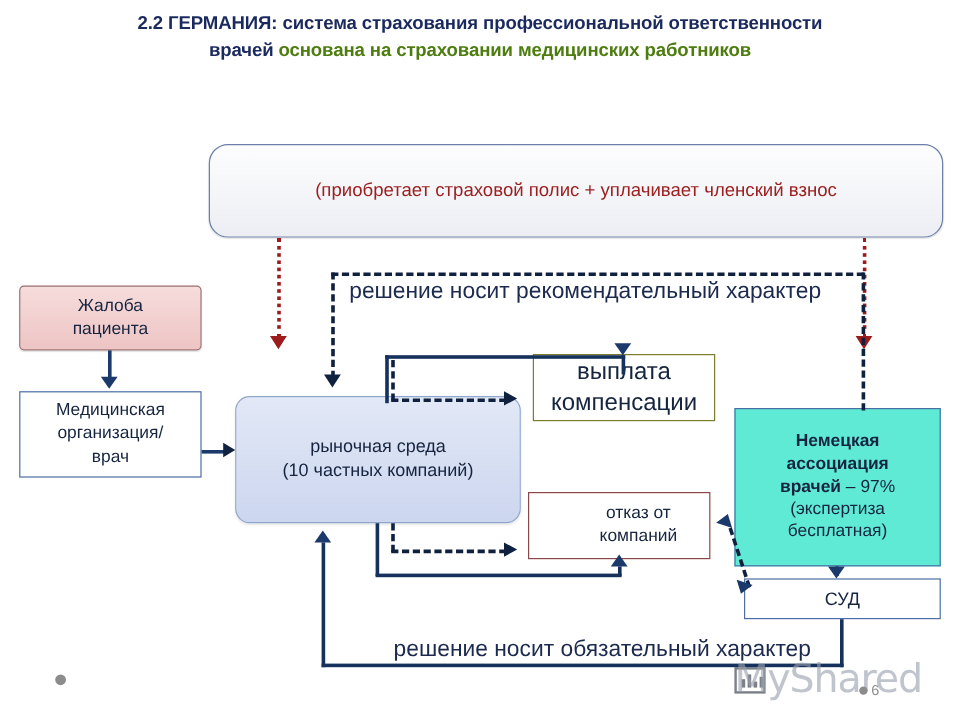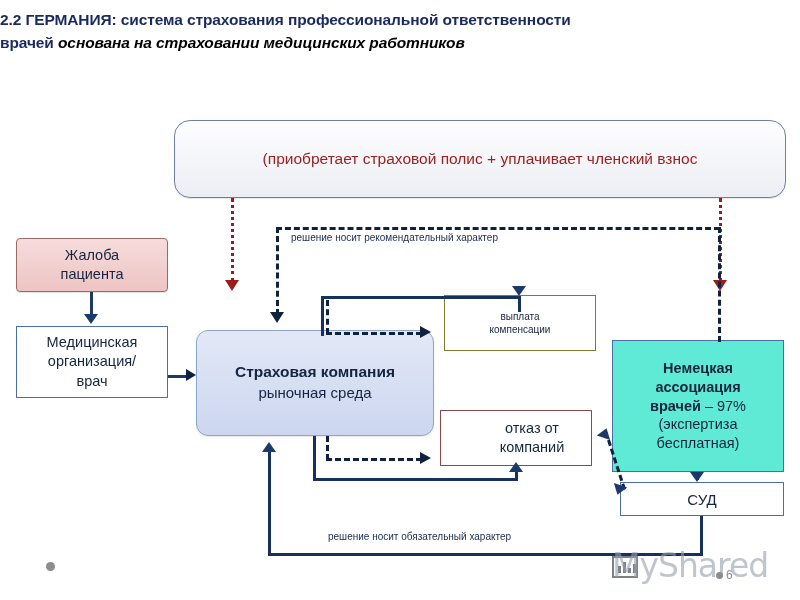--- a/index.html
+++ b/index.html
@@ -5,25 +5,25 @@
   html,body{margin:0;padding:0;}
   body{
     width:800px;height:600px;background:#ffffff;overflow:hidden;
     font-family:"Liberation Sans","DejaVu Sans",sans-serif;
     position:relative;
   }
   #slide{position:absolute;left:0;top:0;width:800px;height:600px;}
 
   
   .title{
-    position:absolute;left:0;top:8px;width:800px;text-align:left;
+    position:absolute;left:0;top:8px;width:800px;text-align:center;
     font-size:15.5px;font-weight:bold;line-height:1.5;
     color:#1b2a5e;letter-spacing:-0.1px;
   }
-  .title .red{color:#000000;font-style:italic;}
+  .title .red{color:#4d7c0f;}
 
   
   .box{position:absolute;box-sizing:border-box;display:flex;
        align-items:center;justify-content:center;text-align:center;}
 
   
   #box-worker{
     left:174px;top:120px;width:612px;height:78px;
     border:1.6px solid #6c7fa8;border-radius:16px;
     background:linear-gradient(180deg,#fdfdfe 0%,#f4f5f8 55%,#eceef4 100%);
@@ -55,21 +55,21 @@
     background:linear-gradient(180deg,#e2e8f6 0%,#ccd6ef 100%);
     color:#16243f;font-size:15px;line-height:1.35;
     box-shadow:0 1px 2px rgba(0,0,0,.10);
   }
   #box-insurer .l1{font-weight:bold;font-size:15.5px;}
 
   
   #box-payout{
     left:444px;top:295px;width:152px;height:56px;
     border:1.4px solid #7b7d2e;background:#ffffff;
-    color:#16243f;font-size:10px;line-height:1.3;
+    color:#16243f;font-size:20px;line-height:1.3;
   }
 
   
   #box-refusal{
     left:440px;top:410px;width:152px;height:56px;
     border:1.4px solid #8c4848;background:#ffffff;
     color:#16243f;font-size:14.5px;line-height:1.3;padding-left:32px;
   }
 
   
@@ -103,21 +103,21 @@
   .dotted-red{position:absolute;width:0;border-left:3px dotted #9c1c1c;}
   .tri-d-red{border-left:7px solid transparent;border-right:7px solid transparent;border-top:11px solid #9c1c1c;}
 
   
   .dash-h{position:absolute;height:0;border-top:3px dashed #10203f;}
   .dash-v{position:absolute;width:0;border-left:3px dashed #10203f;}
   .tri-r-dk{border-top:6px solid transparent;border-bottom:6px solid transparent;border-left:11px solid #10203f;}
   .tri-d-dk{border-left:7px solid transparent;border-right:7px solid transparent;border-top:11px solid #10203f;}
 
   
-  .caption{position:absolute;color:#1b2a4e;font-size:10px;white-space:nowrap;}
+  .caption{position:absolute;color:#1b2a4e;font-size:19px;white-space:nowrap;}
 
   
   #bullet{position:absolute;left:46px;top:562px;width:9px;height:9px;
           border-radius:50%;background:#8c8c8c;}
   #watermark{position:absolute;left:612px;top:546px;font-size:33px;
              color:#9aa1ad;opacity:.62;letter-spacing:-1px;
              font-family:"DejaVu Sans",sans-serif;}
   #wm-icon{position:absolute;left:612px;top:556px;width:26px;height:22px;
            border:2px solid #2b3440;opacity:.62;box-sizing:border-box;}
   #wm-icon i{position:absolute;bottom:3px;width:3px;background:#2b3440;display:block;}
@@ -155,22 +155,22 @@
   <div class="box" id="box-medorg">
     <div>
       <div>Медицинская</div>
       <div>организация/</div>
       <div>врач</div>
     </div>
   </div>
 
   <div class="box" id="box-insurer">
     <div>
-      <div class="l1">Страховая компания</div>
       <div class="l2">рыночная среда</div>
+      <div class="l3">(10 частных компаний)</div>
     </div>
   </div>
 
   <div class="box" id="box-payout">
     <div>
       <div>выплата</div>
       <div>компенсации</div>
     </div>
   </div>
 

